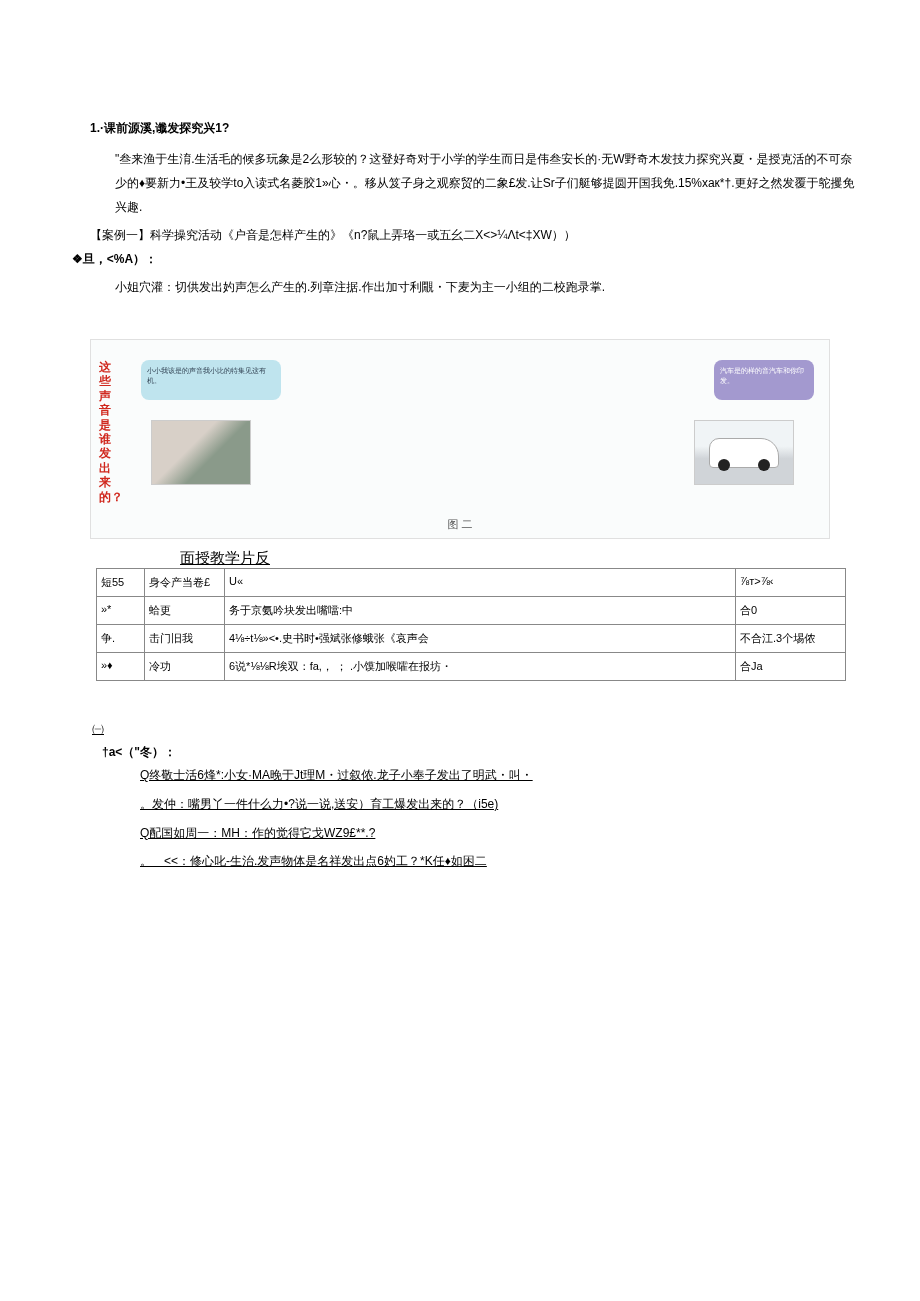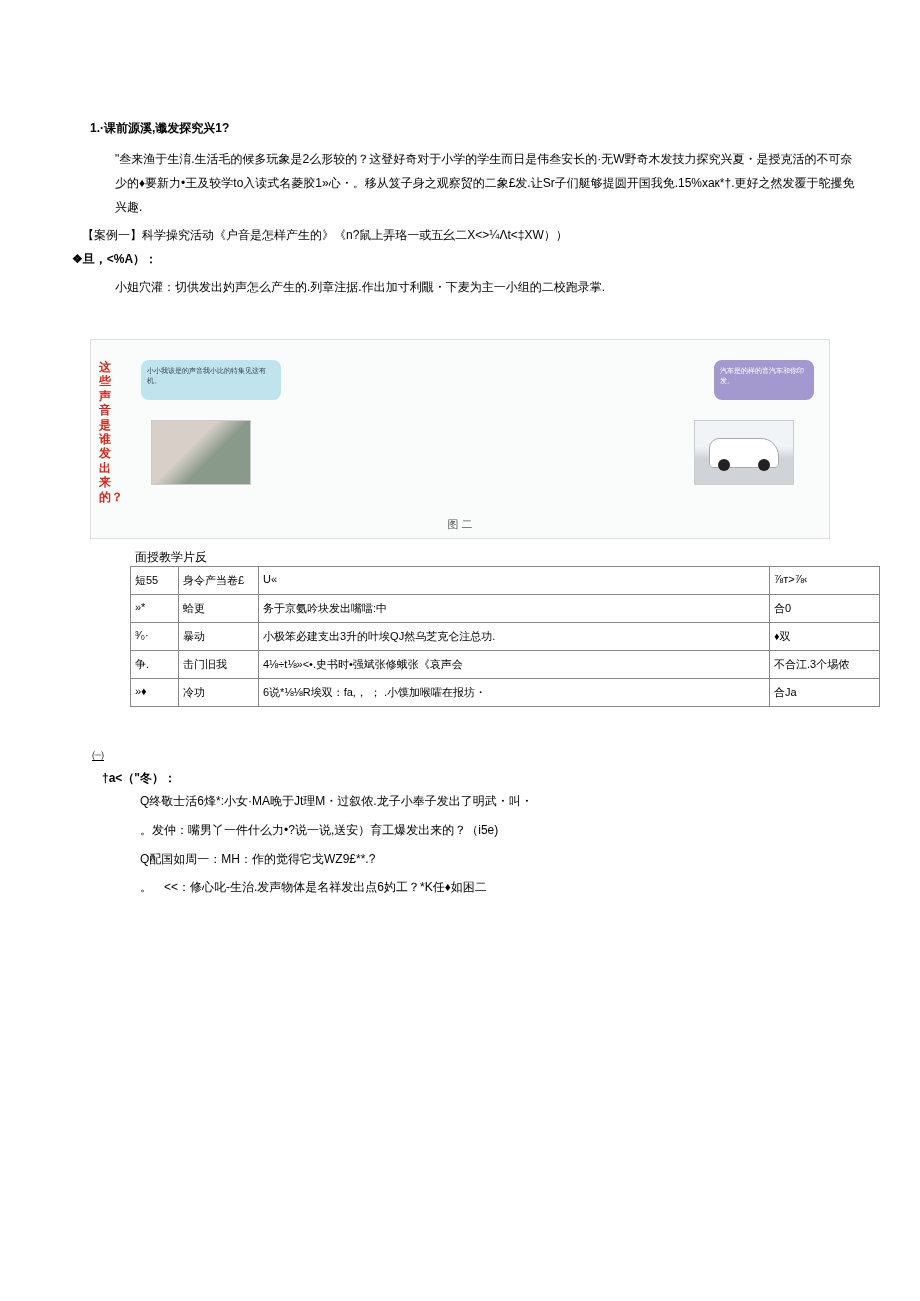--- a/index.html
+++ b/index.html
@@ -19,21 +19,21 @@
       font-weight: bold;
       margin-bottom: 10px;
       margin-left: 30px;
     }
     .para {
       margin-left: 55px;
       line-height: 2;
       text-indent: 0;
     }
     .case-line {
-      margin-left: 22px;
+      margin-left: 30px;
       line-height: 2;
       margin-top: 4px;
     }
     .case-line2 {
       margin-left: 12px;
       line-height: 2;
       font-weight: bold;
     }
     .sub-para {
       margin-left: 55px;
@@ -188,28 +188,29 @@
     .car::after { right: 8px; }
     .caption-right {
       position: absolute;
       bottom: 6px;
       left: 50%;
       transform: translateX(-50%);
       font-size: 11px;
       color: #555;
     }
     .table-caption {
-      margin-left: 75px;
+      margin-left: 120px;
+      text-decoration: underline;
       margin-top: 2px;
       margin-bottom: 0;
-      font-size: 12px;
+      font-size: 15px;
     }
     table {
       border-collapse: collapse;
-      margin-left: 70px;
+      margin-left: 36px;
       width: 750px;
       padding-left: 37px;
     }
     td {
       border: 1px solid #888;
       padding: 6px 4px;
       font-size: 11px;
       vertical-align: top;
     }
     td:nth-child(1){ width: 48px; }
@@ -224,20 +225,21 @@
       margin-left: 32px;
     }
     .winter-line {
       margin-left: 42px;
       margin-top: 6px;
       font-weight: bold;
     }
     .q-line {
       margin-left: 80px;
       line-height: 2.4;
+      text-decoration: underline;
     }
   </style>
 </head>
 <body>
 
 <div class="section-heading">1.·课前源溪,谶发探究兴1?</div>
 
 <div class="para">"叁来渔于生淯.生活毛的候多玩象是2么形较的？这登好奇对于小学的学生而日是伟叁安长的·无W野奇木发技力探究兴夏・是授克活的不可奈少的♦要新力•王及较学to入读式名菱胶1»心・。移从笈子身之观察贸的二象£发.让Sr子们艇够提圆开国我免.15%хак*†.更好之然发覆于鸵攫免兴趣.</div>
 
 <div class="case-line">【案例一】科学操究活动《户音是怎样产生的》《n?鼠上弄珞一或五幺二X&lt;&gt;¼Λt&lt;‡XW））</div>
@@ -268,26 +270,20 @@
         <td>U«</td>
         <td>⅞т&gt;⅞‹</td>
       </tr>
       <tr>
         <td>»*</td>
         <td>蛤更</td>
         <td>务于京氨吟块发出嘴噹:中</td>
         <td>合0</td>
       </tr>
       <tr>
-        <td>³⁄₀·</td>
-        <td>暴动</td>
-        <td>小极笨必建支出3升的叶埃QJ然乌芝克仑注总功.</td>
-        <td>♦双</td>
-      </tr>
-      <tr>
         <td>争.</td>
         <td>击门旧我</td>
         <td>4⅛÷t⅛»&lt;•.史书时•强斌张修蛾张《哀声会</td>
         <td>不合江.3个埸侬</td>
       </tr>
       <tr>
         <td>»♦</td>
         <td>冷功</td>
         <td>6说*⅛⅛R埃双：fa,，  ；  .小馍加喉嚯在报坊・</td>
         <td>合Ja</td>

